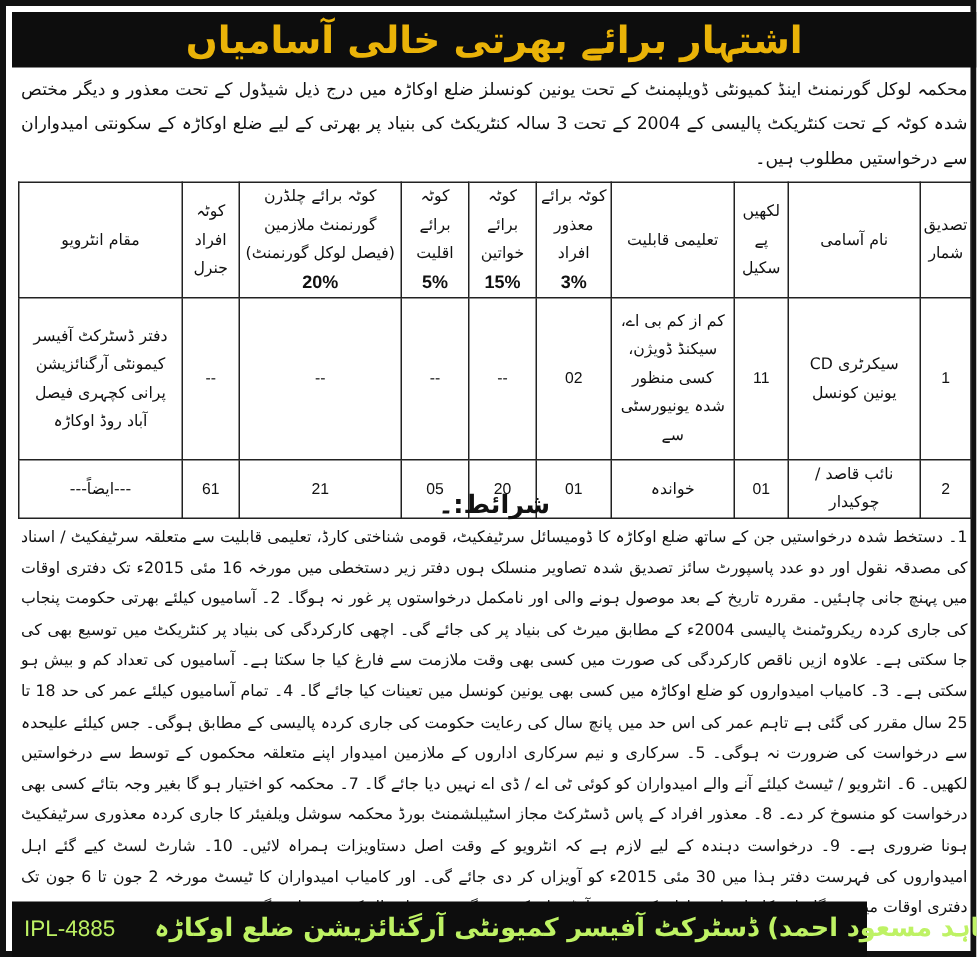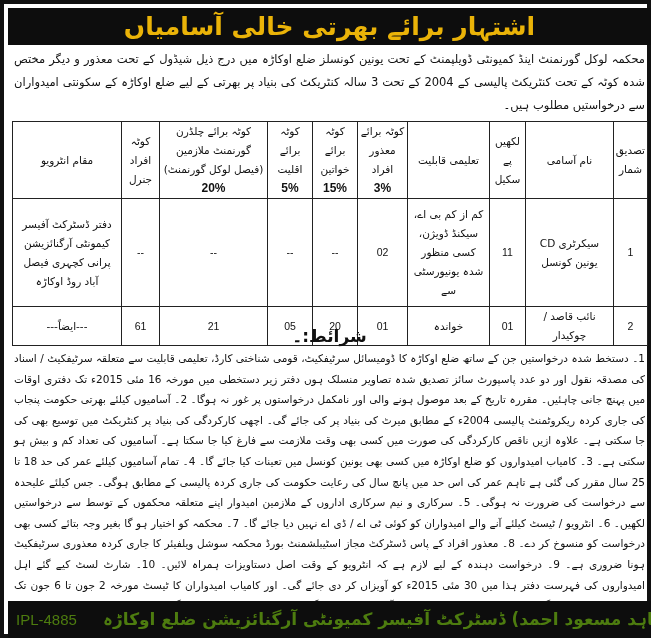--- a/index.html
+++ b/index.html
@@ -34,22 +34,22 @@
   .pct { font-family: "Liberation Sans", sans-serif; font-weight: bold; font-size: 12px; display: block; }
   .conditions-title {
     position: absolute; left: 0; top: 322px; width: 651px; text-align: center;
     font-size: 17px; font-weight: bold; direction: rtl;
   }
   .conditions {
     position: absolute; left: 10px; top: 344px; width: 631px;
     direction: rtl; text-align: justify; font-size: 10.5px; line-height: 20.6px;
   }
   .footer-bar {
-    position: absolute; left: 4px; top: 597px; width: 643px; height: 37px;
-    background: #0d0d0d; color: #4d7c0f;
+    position: absolute; left: 4px; top: 597px; width: 570px; height: 37px;
+    background: #0d0d0d; color: #bef264;
   }
   .footer-sign {
     position: absolute; left: 95px; top: 0; height: 37px; line-height: 37px;
     font-size: 17px; font-weight: bold; direction: rtl; white-space: nowrap;
   }
   .footer-code {
     position: absolute; left: 8px; top: 0; height: 37px; line-height: 37px;
     font-family: "Liberation Sans", sans-serif; font-size: 15px;
   }
 </style>

